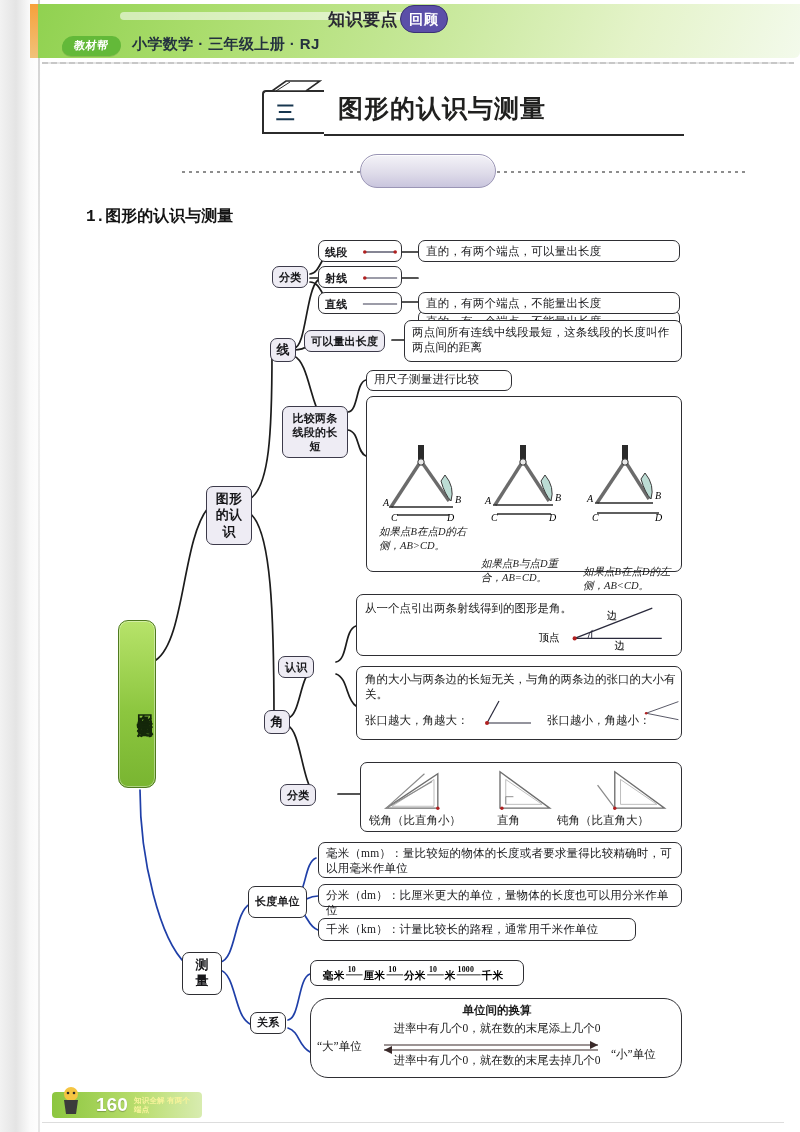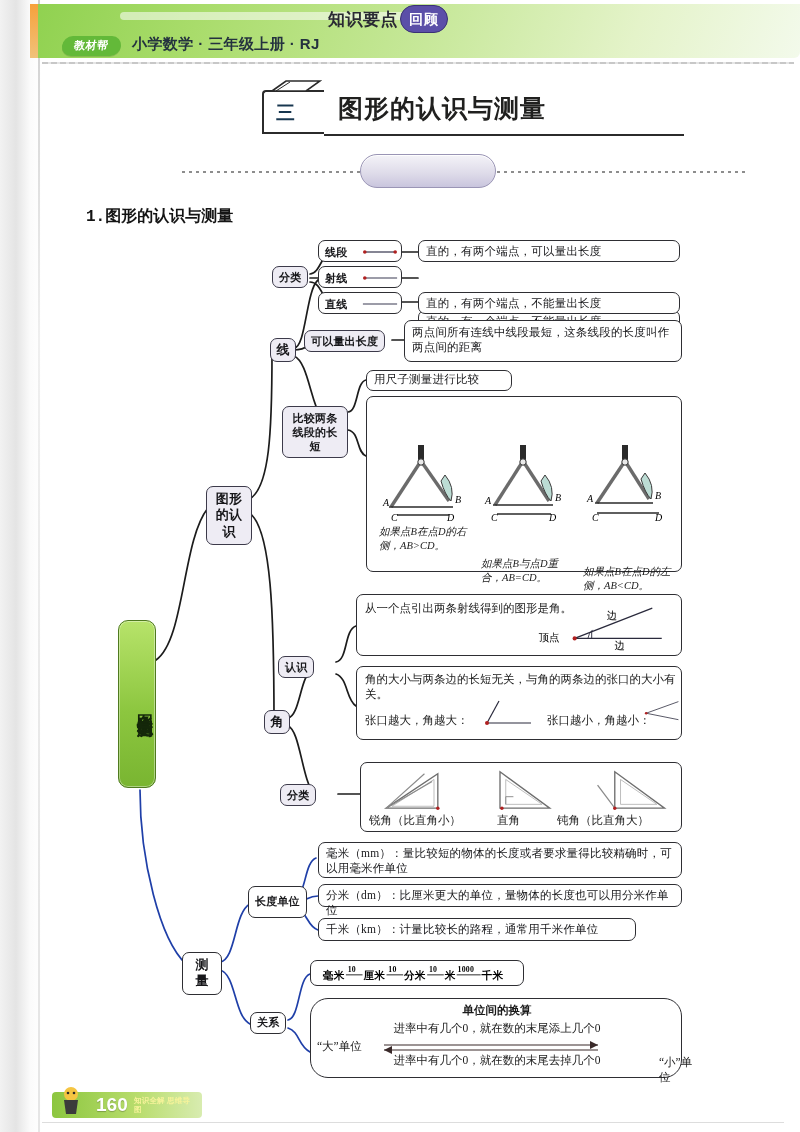--- a/index.html
+++ b/index.html
@@ -474,35 +474,35 @@
     <line x1="149" y1="15" x2="175" y2="15" stroke="#1a1a1a" stroke-width="1"></line>
     <text x="150" y="12" font-size="8.5" font-family="serif">1000</text>
     <text x="176" y="19" font-size="11.5" font-family="serif">千米</text>
   </svg>
 </div>
 
 <div class="fig-box" style="left:310px; top:998px; width:372px; height:80px;border-radius:18px;">
   <div class="n-txt" style="position:absolute; left:0; top:4px; width:372px; text-align:center; font-weight:bold;">单位间的换算</div>
   <div class="n-txt" style="position:absolute; left:0; top:22px; width:372px; text-align:center;">进率中有几个0，就在数的末尾添上几个0</div>
   <div class="n-txt" style="position:absolute; left:6px; top:40px;">“大”单位</div>
-  <div class="n-txt" style="position:absolute; left:300px; top:56px;margin-left:48px;">“小”单位</div>
+  <div class="n-txt" style="position:absolute; left:300px; top:48px;">“小”单位</div>
   <svg viewBox="0 0 230 16" style="position:absolute; left:62px; top:40px; width:236px; height:16px;">
     <line x1="8" y1="6" x2="222" y2="6" stroke="#3a2a2a" stroke-width="1.1"></line>
     <polygon points="222,6 214,2 214,10" fill="#3a2a2a"></polygon>
     <line x1="8" y1="11" x2="222" y2="11" stroke="#3a2a2a" stroke-width="1.1"></line>
     <polygon points="8,11 16,7 16,15" fill="#3a2a2a"></polygon>
   </svg>
   <div class="n-txt" style="position:absolute; left:0; top:54px; width:372px; text-align:center;">进率中有几个0，就在数的末尾去掉几个0</div>
 </div>
 
 </div>
 
 <div class="footer"></div>
 <svg class="footer-mascot" viewBox="0 0 26 30">
   <ellipse cx="13" cy="8" rx="7" ry="7" fill="#f5c542"></ellipse>
   <path d="M6,14 L20,14 L18,28 L8,28 Z" fill="#3b3b3b"></path>
   <circle cx="10" cy="7" r="1.3" fill="#2a2a2a"></circle>
     <circle cx="16" cy="7" r="1.3" fill="#2a2a2a"></circle>
 </svg>
 <div class="footer-num">160</div>
 <div class="footer-sub">知识全解
-思维导图</div>
+有两个端点</div>
 <div class="footer-rule"></div>
 
 </body></html>

